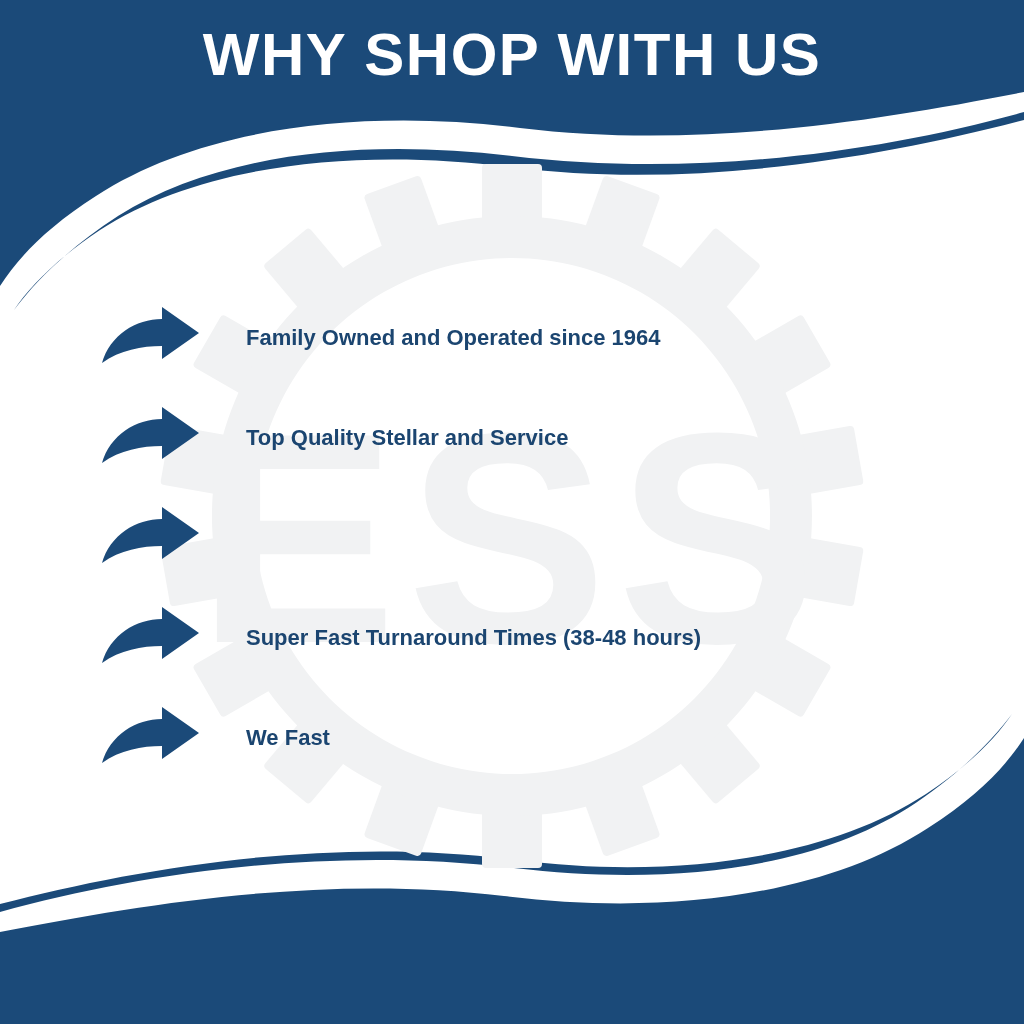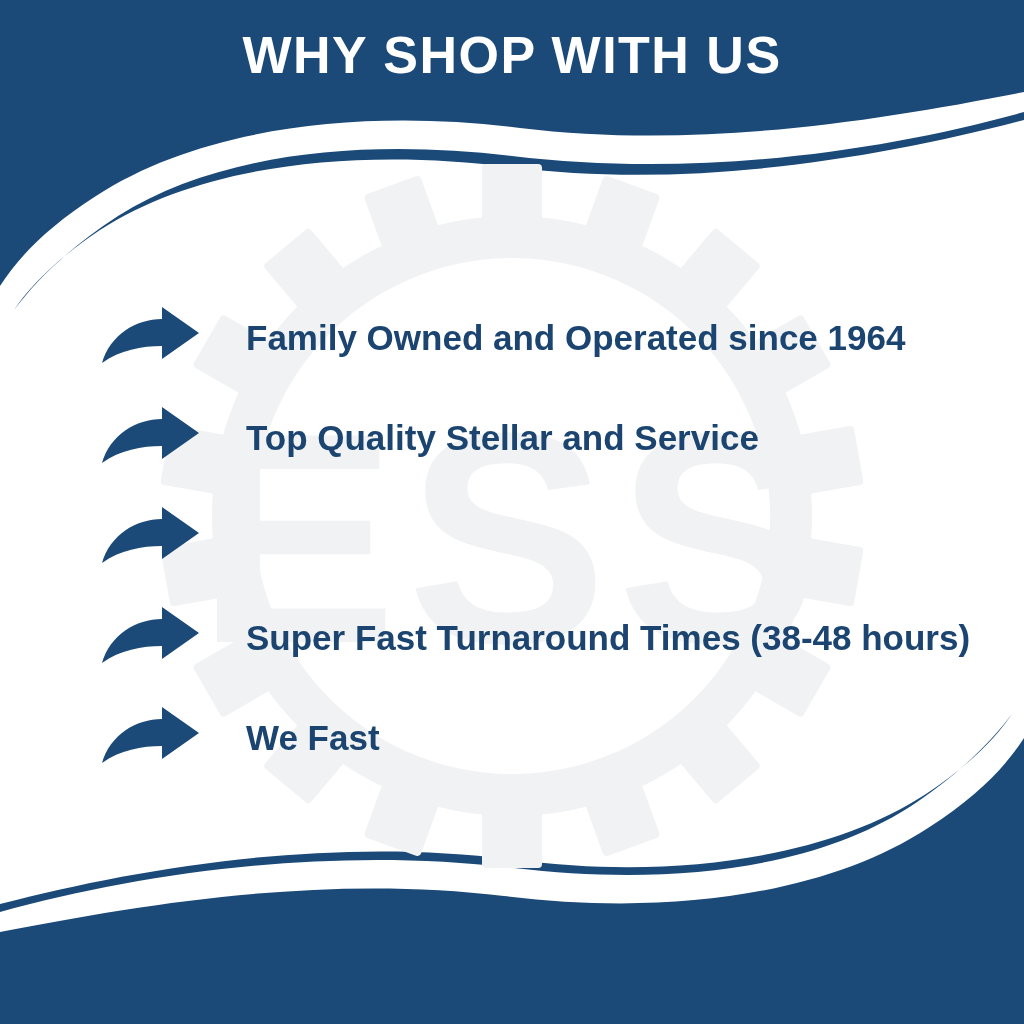--- a/index.html
+++ b/index.html
@@ -40,21 +40,21 @@
     left: 0;
     top: 0;
     width: 1024px;
     height: 110px;
     display: flex;
     align-items: center;
     justify-content: center;
   }
   .page-title {
     color: #ffffff;
-    font-size: 52px;
+    font-size: 60px;
     font-weight: bold;
     letter-spacing: 1.5px;
     line-height: 1;
     margin: 0;
     white-space: nowrap;
     text-align: left;
     font-family: "Liberation Sans", sans-serif;
   }
 
   
@@ -73,21 +73,21 @@
   .arrow-icon {
     flex: 0 0 auto;
     width: 100px;
     height: 62px;
     display: block;
   }
   .benefit-text {
     flex: 1 1 auto;
     margin-left: 46px;
     color: #1b4570;
-    font-size: 35px;
+    font-size: 22px;
     font-weight: bold;
     line-height: 1.1;
     white-space: nowrap;
     font-family: "Liberation Sans", sans-serif;
   }
 </style>
 </head>
 <body>
 
 <div id="canvas">

